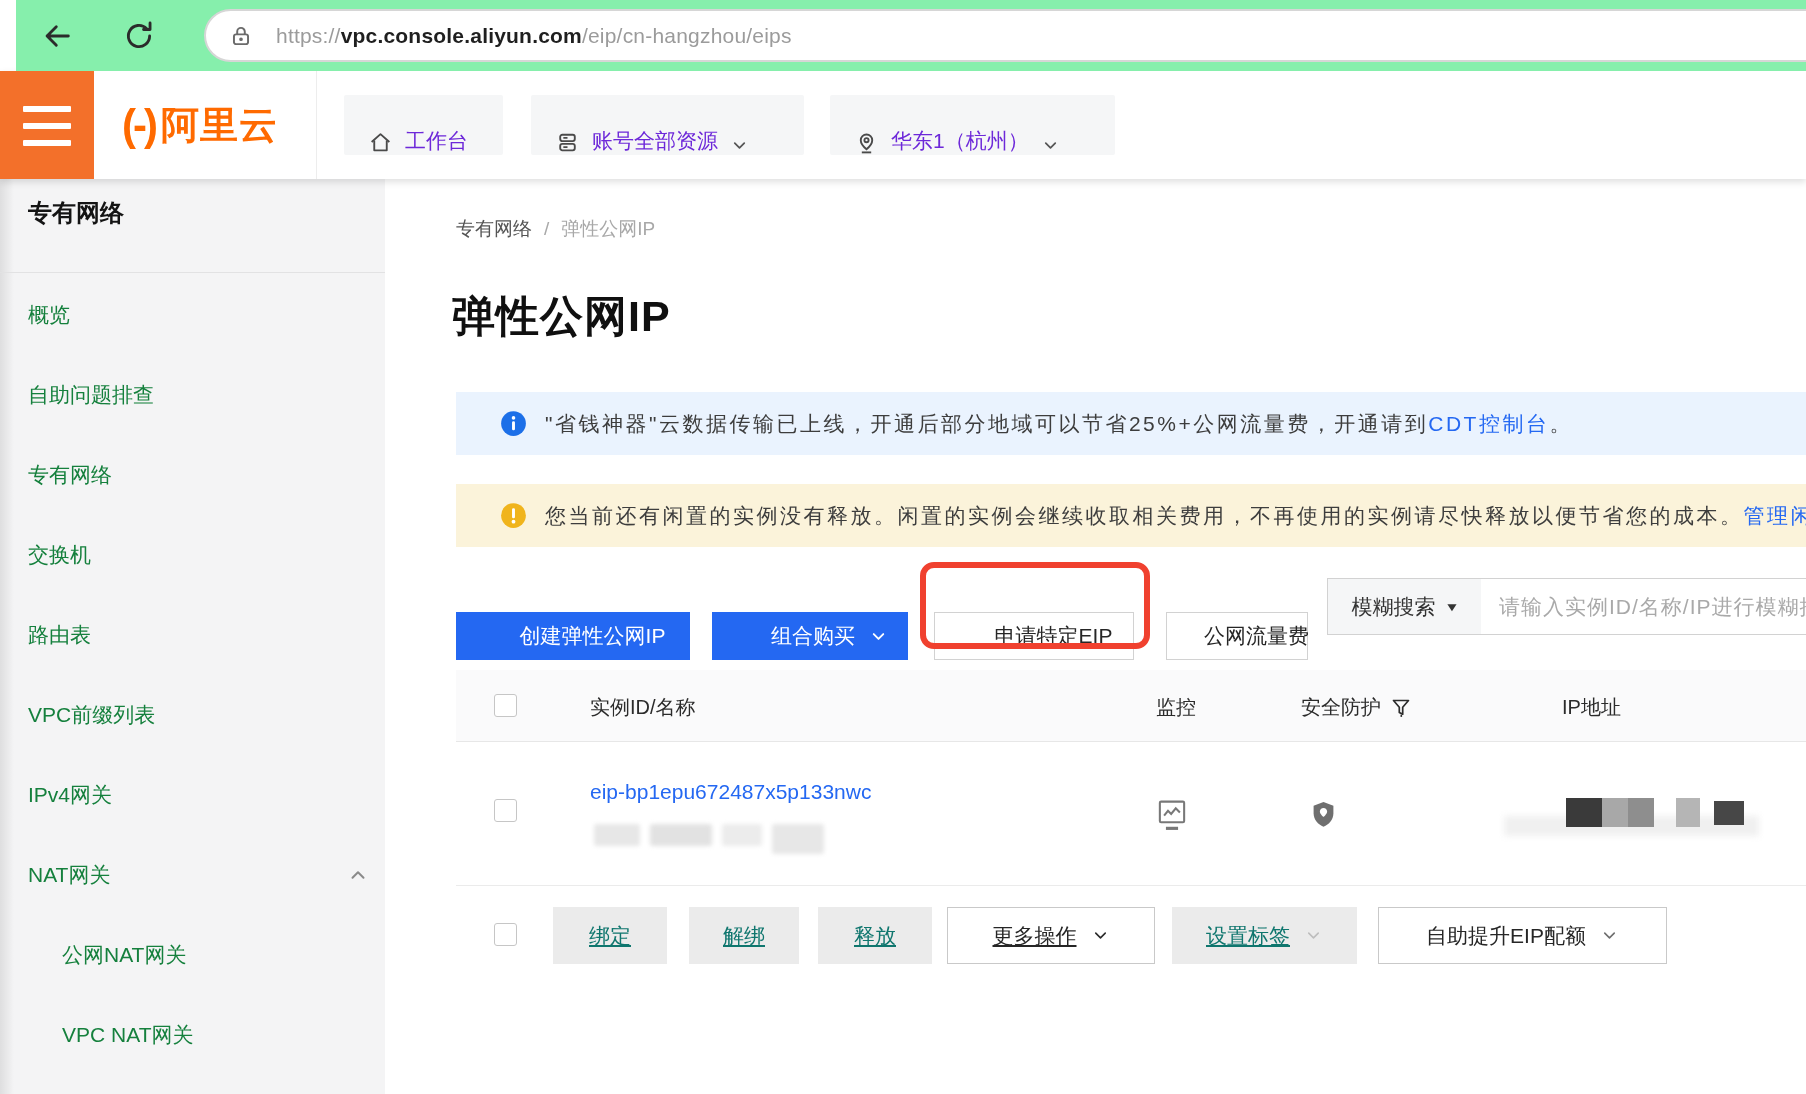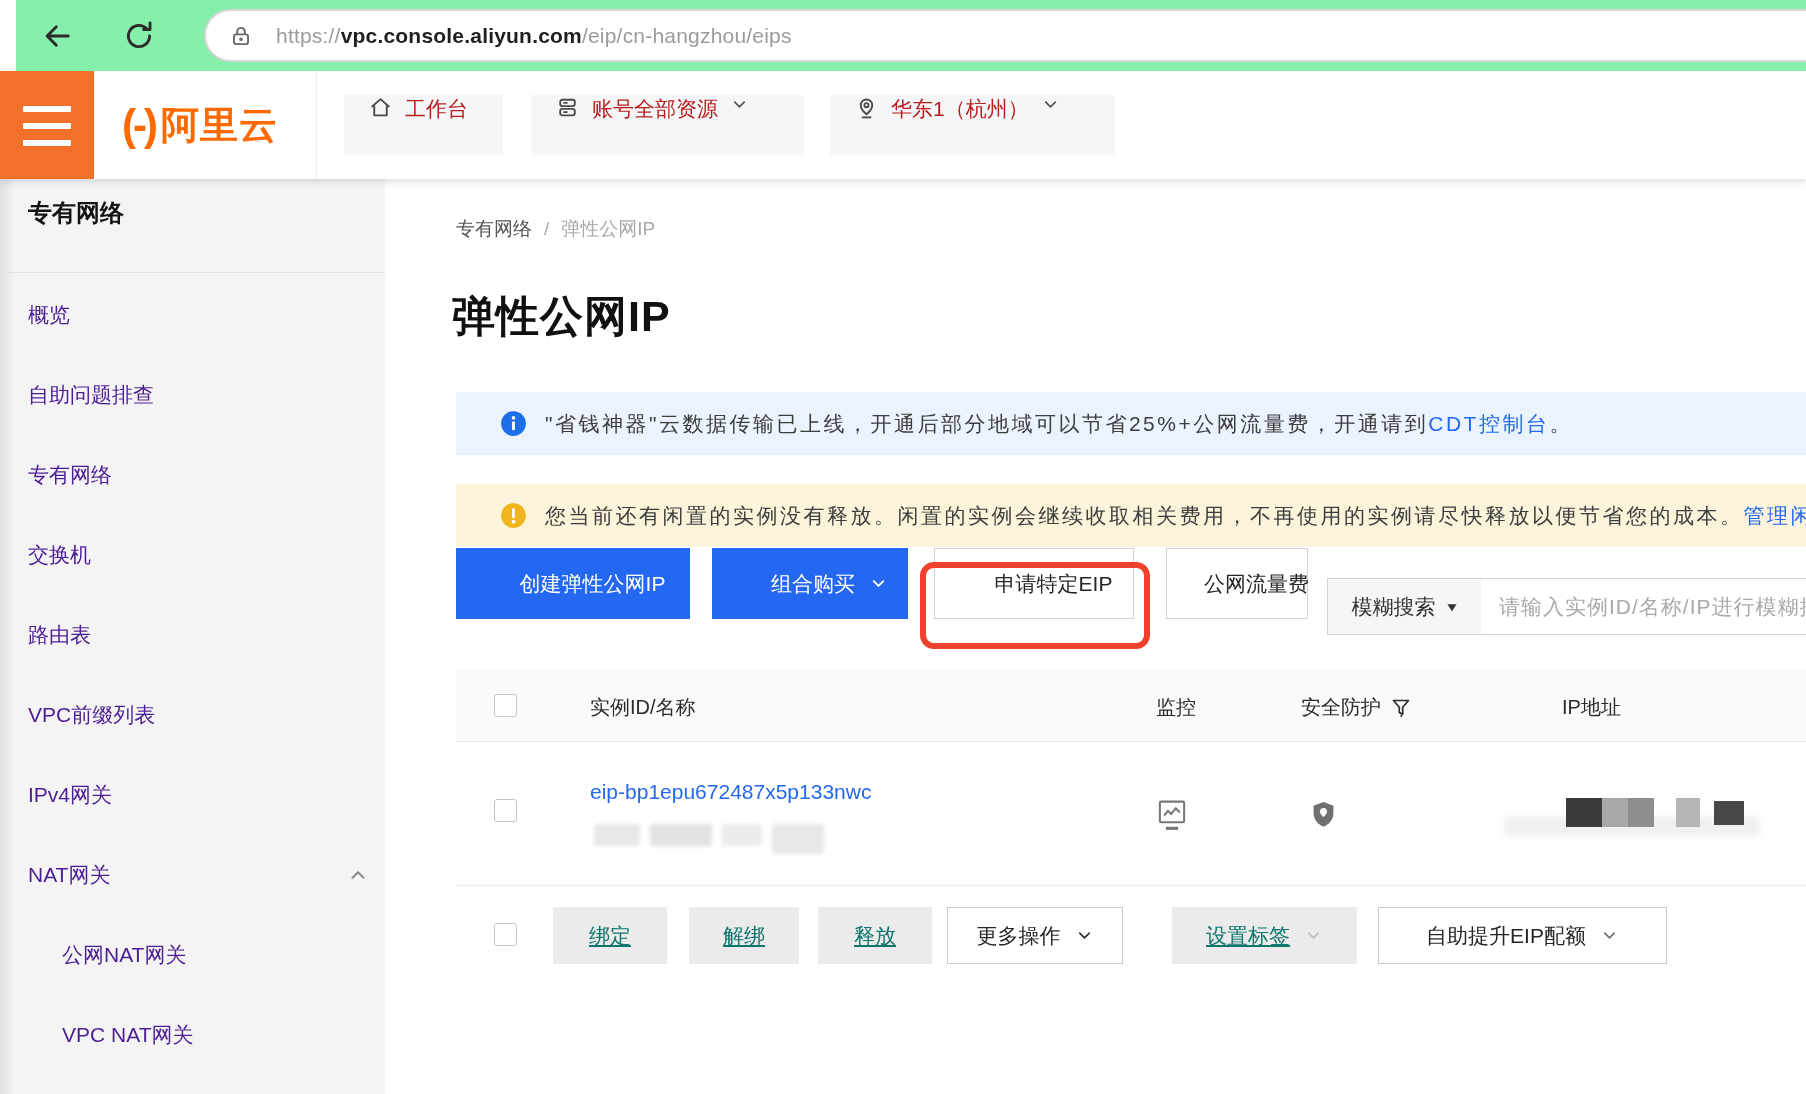--- a/index.html
+++ b/index.html
@@ -21,52 +21,52 @@
 
   
   .topnav { position:absolute; left:0; top:71px; width:1806px; height:108px; background:#fff; box-shadow:0 3px 7px rgba(0,0,0,.13); z-index:20; }
   .hamburger { position:absolute; left:0; top:0; width:94px; height:108px; background:#f3702a; cursor:pointer; }
   .hamburger i { position:absolute; left:23px; width:48px; height:6px; background:#fff; border-radius:1px; }
   .hamburger i:nth-child(1){ top:35px; } .hamburger i:nth-child(2){ top:52px; } .hamburger i:nth-child(3){ top:69px; }
   .logo { position:absolute; left:122px; top:0; height:108px; display:flex; align-items:center; gap:6px; color:#ff6a00; cursor:pointer; }
   .logo .mark { font-size:42px; font-weight:900; letter-spacing:-3px; transform:scaleY(1.05); }
   .logo .name { font-size:38px; font-weight:900; letter-spacing:1px; }
   .nav-divider { position:absolute; left:316px; top:0; width:1px; height:108px; background:#ededed; }
-  .nav-btn { position:absolute; top:24px; height:60px; background:#f5f6f7; border-radius:2px; display:flex; align-items:flex-start; gap:12px; padding:0 24px; font-size:21px; color:#b91c1c; cursor:pointer; white-space:nowrap; }
+  .nav-btn { position:absolute; top:24px; height:60px; background:#f5f6f7; border-radius:2px; display:flex; align-items:flex-end; gap:12px; padding:0 24px; font-size:21px; color:#6d28d9; cursor:pointer; white-space:nowrap; }
   .nav-btn svg { width:25px; height:25px; flex:0 0 auto; }
   .nb-work { left:344px; width:159px; }
   .nb-res  { left:531px; width:273px; }
   .nb-region { left:830px; width:285px; }
   .chev { width:19px !important; height:19px !important; }
 
   
   .sidebar { position:absolute; left:0; top:179px; width:385px; height:915px; background:#f4f4f5; z-index:5; }
   .sidebar::before { content:""; position:absolute; left:0; top:0; width:14px; height:100%; background:linear-gradient(to right, rgba(0,0,0,.09), rgba(0,0,0,0)); pointer-events:none; }
   .sb-title { position:absolute; left:28px; top:18px; font-size:24px; font-weight:700; color:#141414; }
   .sb-divider { position:absolute; left:0; top:93px; width:100%; height:1px; background:#e2e2e3; }
-  .sb-item { position:absolute; left:0; width:100%; height:30px; line-height:30px; font-size:21px; color:#4c1d95; padding-left:28px; cursor:pointer; white-space:nowrap; }
+  .sb-item { position:absolute; left:0; width:100%; height:30px; line-height:30px; font-size:21px; color:#15803d; padding-left:28px; cursor:pointer; white-space:nowrap; }
   .sb-item.sub { padding-left:62px; }
   .sb-caret { position:absolute; right:16px; top:4px; width:22px; height:22px; }
 
   
   .breadcrumb { position:absolute; left:456px; top:216px; font-size:19px; z-index:1; }
   .bc-root { color:#555; cursor:pointer; }
   .bc-sep { color:#a8a8a8; margin:0 12px; }
   .bc-cur { color:#a8a8a8; }
   .page-title { position:absolute; left:452px; top:288px; font-size:43px; font-weight:700; color:#101010; letter-spacing:1px; }
 
   .banner { position:absolute; left:456px; width:1380px; height:63px; display:flex; align-items:center; padding-left:44px; white-space:nowrap; overflow:hidden; }
   .banner-info { top:392px; background:#eaf3fe; }
   .banner-warn { top:484px; background:#fbf3da; }
   .banner .bicon { width:27px; height:27px; margin-right:18px; flex:0 0 auto; }
   .banner .btext { font-size:21px; color:#3d3d3d; letter-spacing:2.5px; }
   .banner a { color:#2468f2; text-decoration:none; cursor:pointer; letter-spacing:2.5px; font-size:21px; }
 
   
-  .tb-btn { position:absolute; top:548px; height:71px; display:flex; align-items:center; justify-content:center; gap:14px; font-size:21px; cursor:pointer; white-space:nowrap;padding-left:39px; }
+  .tb-btn { position:absolute; top:612px; height:48px; display:flex; align-items:center; justify-content:center; gap:14px; font-size:21px; cursor:pointer; white-space:nowrap;padding-left:39px; }
   .tb-blue { background:#2468f2; color:#fff; border:none; }
   .tb-white { background:#fff; color:#262626; border:1px solid #d2d2d2; }
   .btn-create { left:456px; width:234px; }
   .btn-combo { left:712px; width:196px; }
   .btn-apply { left:934px; width:200px; z-index:2; }
   .red-box { position:absolute; left:920px; top:562px; width:230px; height:87px; border:6px solid #f0412f; border-radius:14px; pointer-events:none; z-index:3; }
   .btn-renew { left:1166px; width:142px; }
   .search-group { position:absolute; left:1327px; top:578px; width:520px; height:57px; border:1px solid #d2d2d2; display:flex; background:#fff; }
   .search-mode { width:153px; background:#f5f6f7; display:flex; align-items:center; justify-content:center; gap:10px; font-size:21px; color:#333; cursor:pointer; flex:0 0 auto; }
   .search-mode .tri { font-size:12px; color:#333; transform:scaleX(1.3); }
@@ -103,21 +103,21 @@
 
   
   .bottom-bar { position:absolute; left:456px; top:907px; width:1380px; height:57px; }
   .bottom-bar .cbox { left:38px; top:16px; }
   .act-btn { position:absolute; top:0; height:57px; display:flex; align-items:center; justify-content:center; gap:14px; font-size:21px; white-space:nowrap; }
   .act-disabled { background:#ebebeb; color:#0f766e; border:none; cursor:not-allowed;text-decoration:underline; }
   .act-enabled { background:#fff; color:#262626; border:1px solid #c9c9c9; cursor:pointer; }
   .ab-bind { left:97px; width:114px; }
   .ab-unbind { left:233px; width:110px; }
   .ab-release { left:362px; width:114px; }
-  .ab-more { left:491px; width:176px; }
+  .ab-more { left:491px; width:208px;text-decoration:underline; }
   .ab-tag { left:716px; width:185px; }
   .ab-quota { left:922px; width:289px; }
 </style>
 </head>
 <body>
 
 <div class="screen">
 
   <div class="browser-bar">
     <div class="chrome-btn btn-back">

